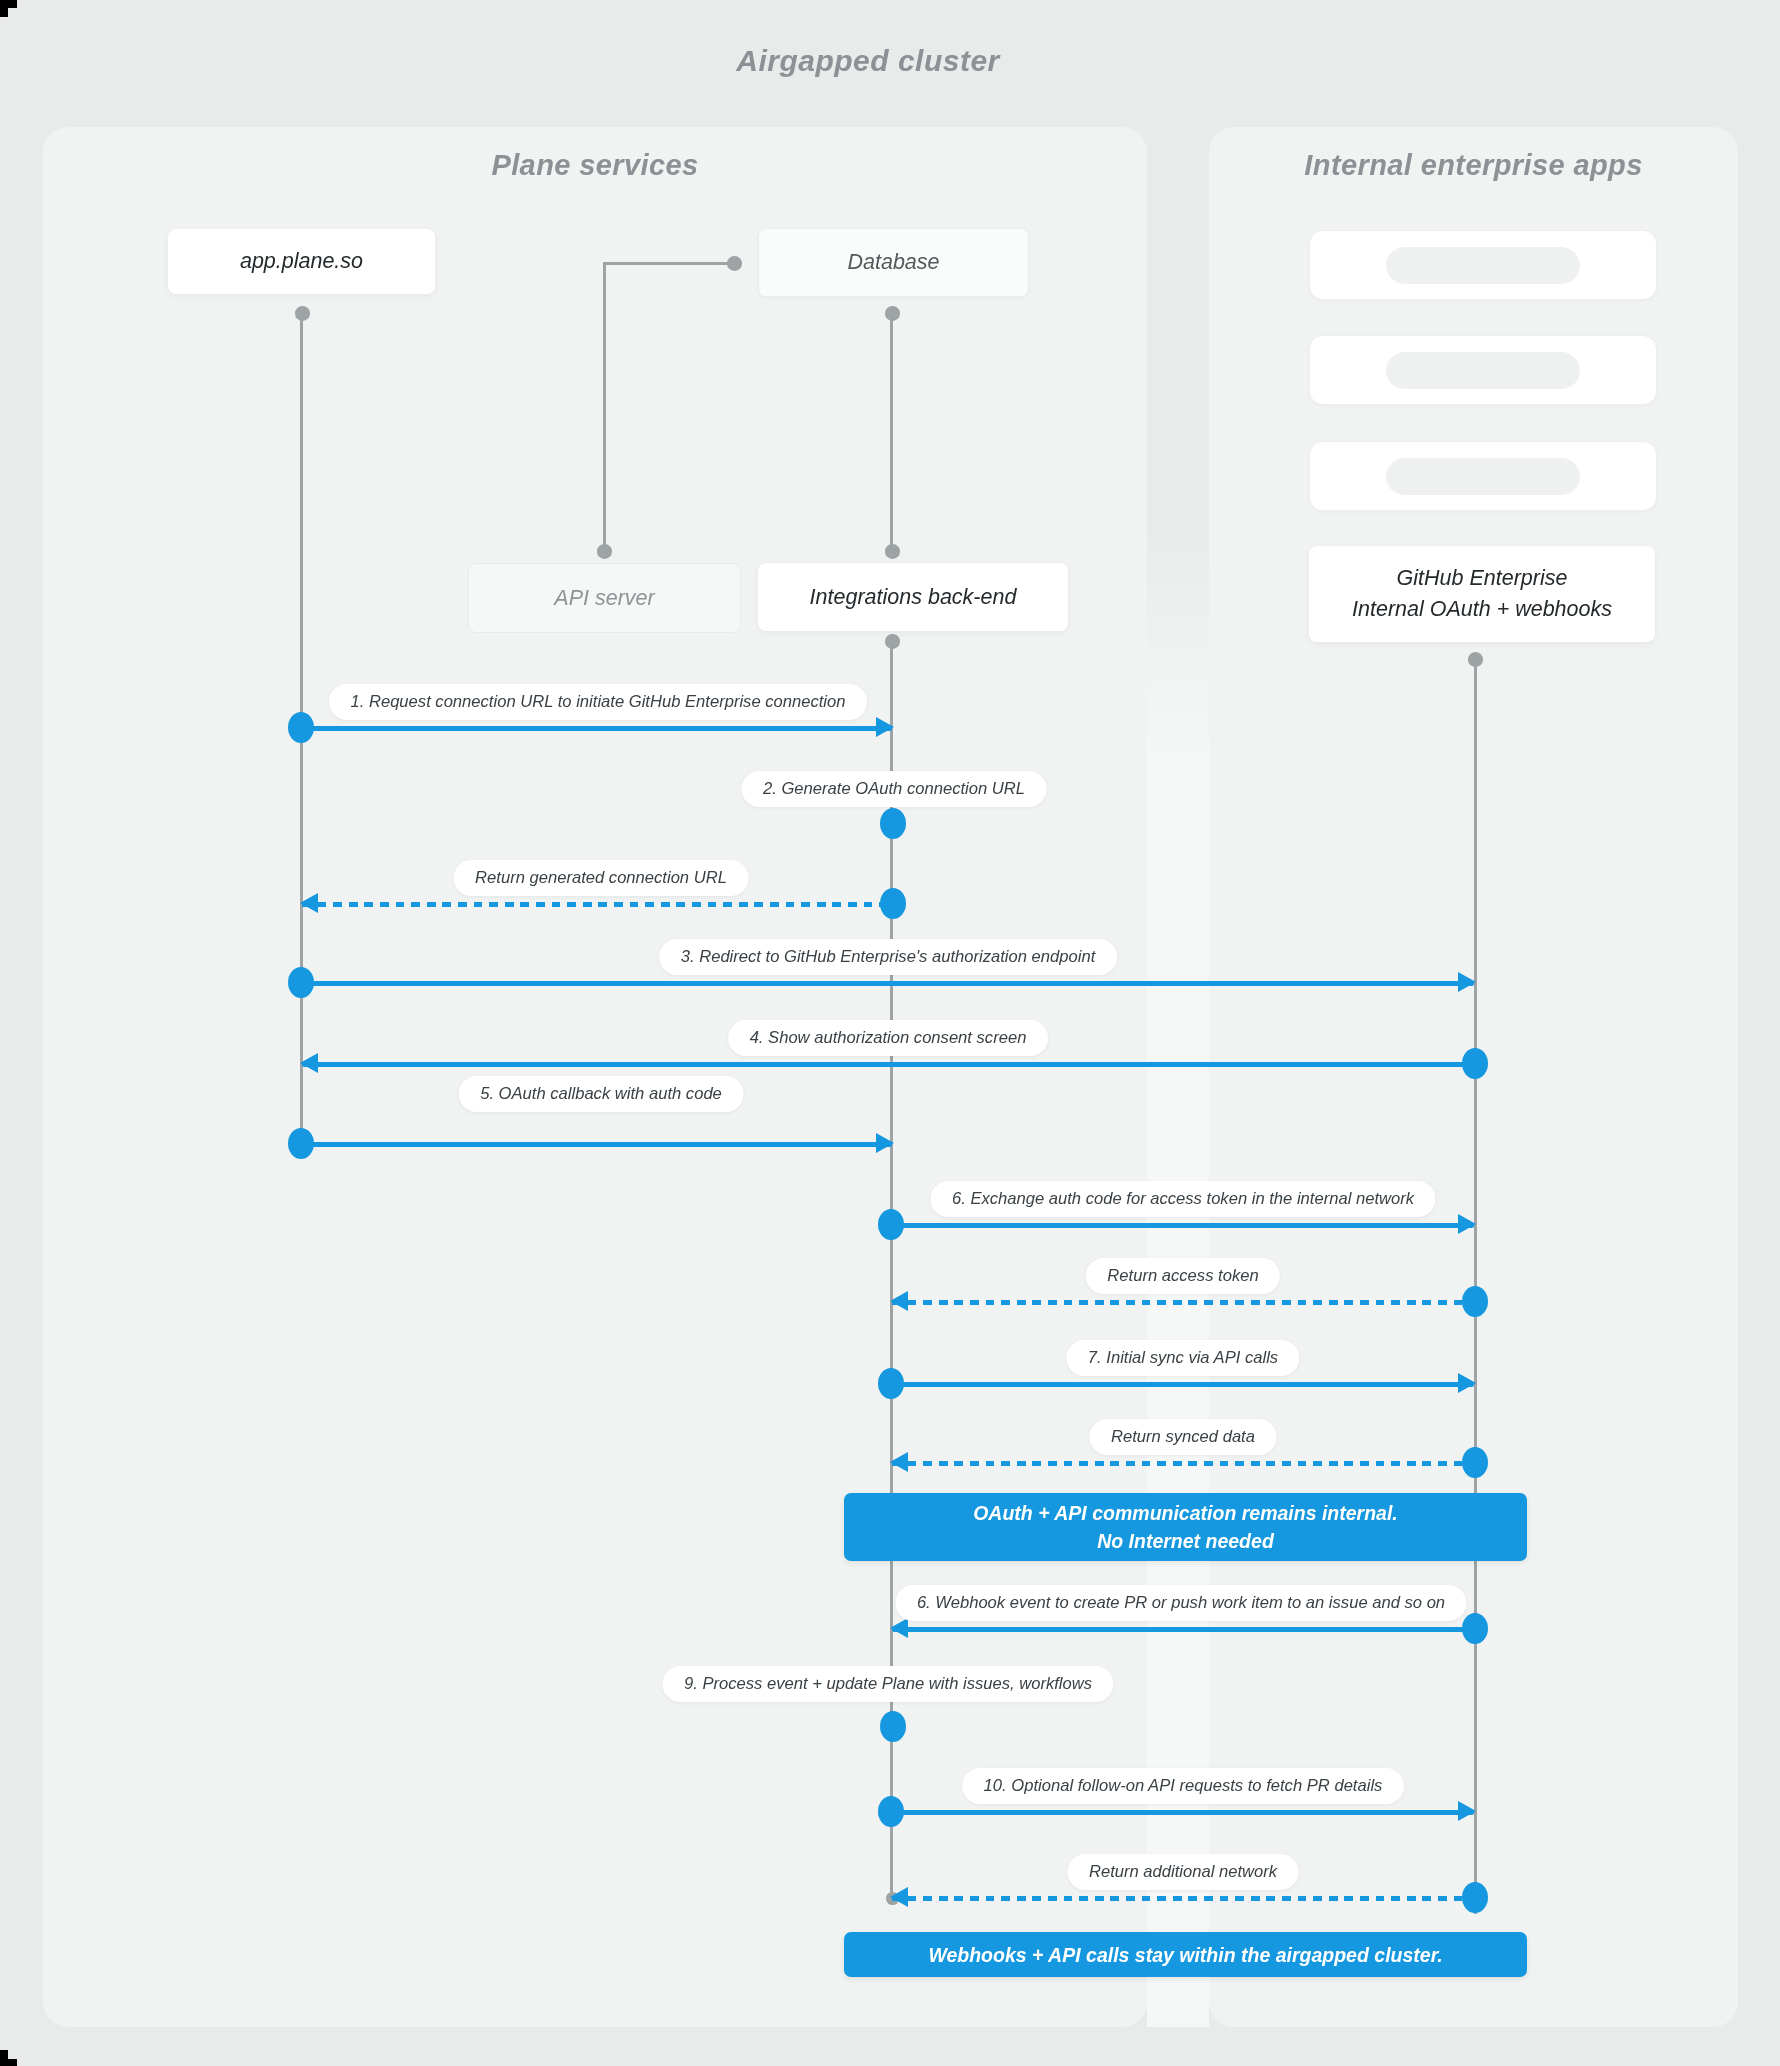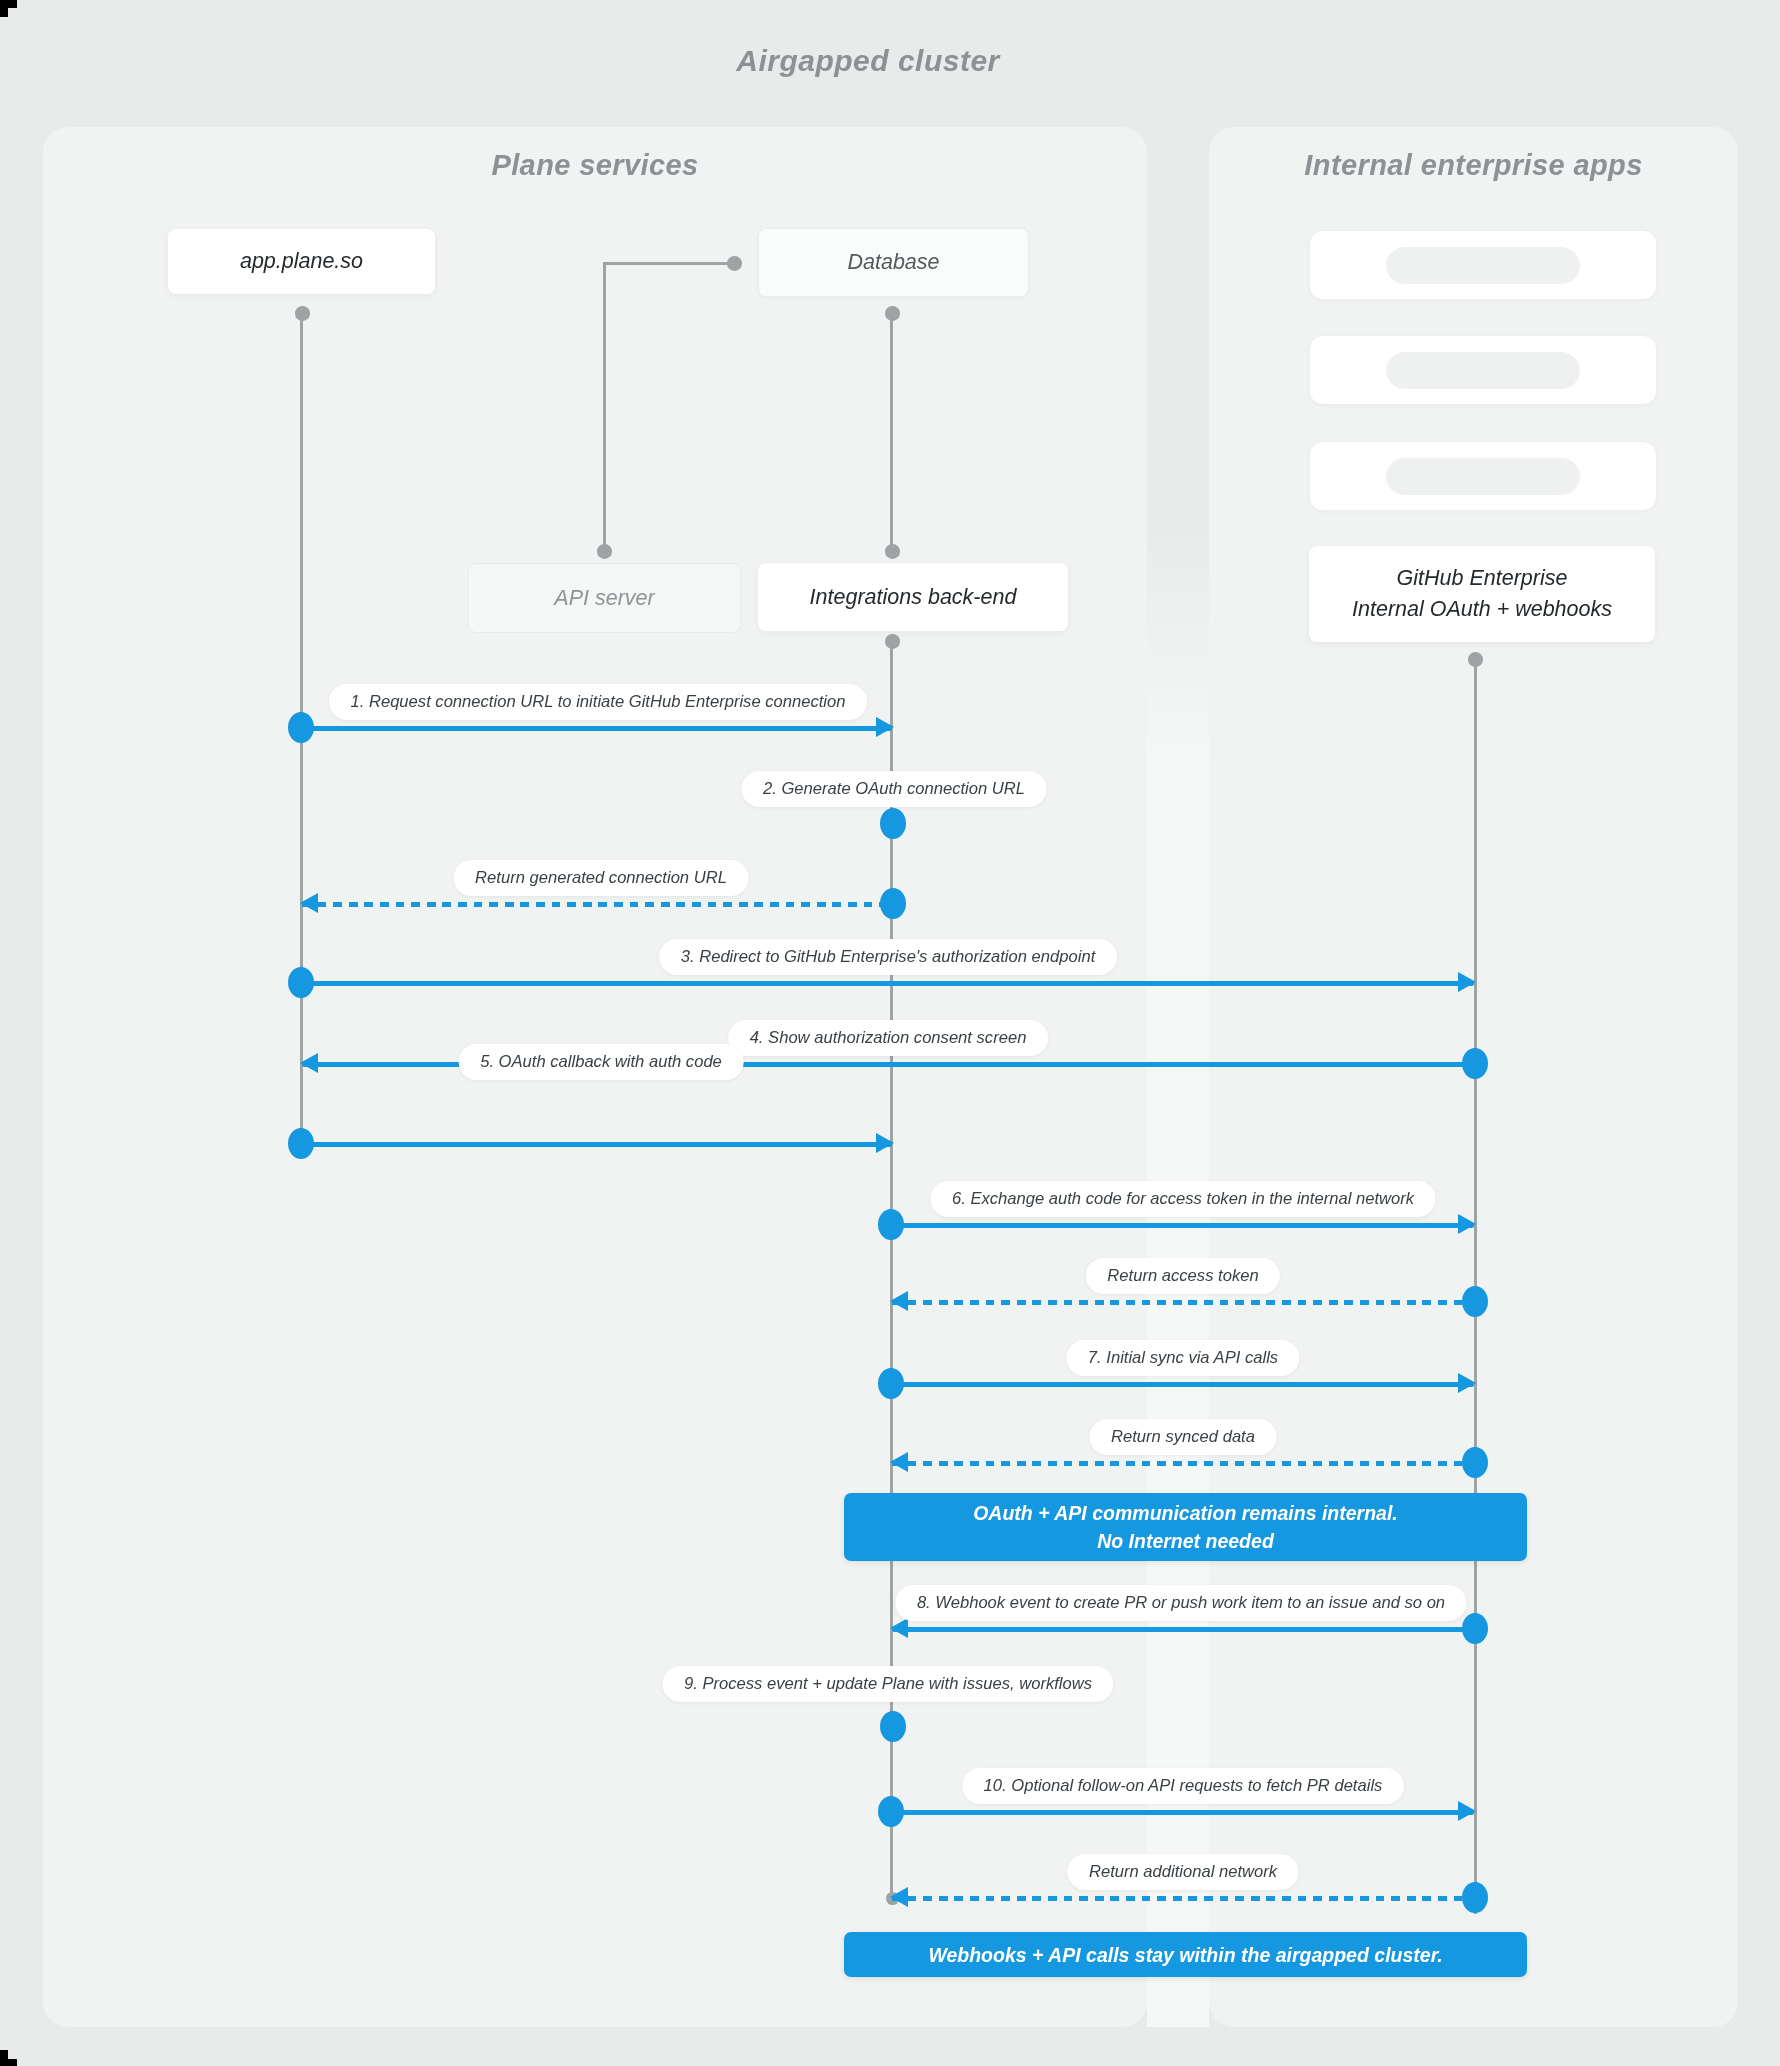--- a/index.html
+++ b/index.html
@@ -180,21 +180,21 @@
       <div class="odot at-left"></div>
   </div>
 
   <div class="bubble" style="left:888px;top:1020px;">4. Show authorization consent screen</div>
   <div class="arrow" style="left:302px;top:1064px;width:1172px;">
     <div class="aline"></div>
       <div class="head l"></div>
       <div class="odot at-right"></div>
   </div>
 
-  <div class="bubble" style="left:601px;top:1044px;text-align:right;">5. OAuth callback with auth code</div>
+  <div class="bubble" style="left:601px;top:1076px;text-align:right;">5. OAuth callback with auth code</div>
   <div class="arrow" style="left:302px;top:1144px;width:590px;">
     <div class="aline"></div>
       <div class="head r"></div>
       <div class="odot at-left"></div>
   </div>
 
   <div class="bubble" style="left:1183px;top:1181px;">6. Exchange auth code for access token in the internal network</div>
   <div class="arrow" style="left:892px;top:1225px;width:582px;">
     <div class="aline"></div>
       <div class="head r"></div>
@@ -220,21 +220,21 @@
     <div class="aline dashed"></div>
       <div class="head l"></div>
       <div class="odot at-right"></div>
   </div>
 
   <div class="note" style="left:844px;top:1493px;width:683px;height:68px;">
     <span>OAuth + API communication remains internal.</span>
     <span>No Internet needed</span>
   </div>
 
-  <div class="bubble" style="left:1181px;top:1585px;">8. Webhook event to create PR  or push work item to an issue  and so on</div>
+  <div class="bubble" style="left:1181px;top:1585px;">6. Webhook event to create PR  or push work item to an issue  and so on</div>
   <div class="arrow" style="left:892px;top:1629px;width:582px;">
     <div class="aline"></div>
       <div class="head l"></div>
       <div class="odot at-right"></div>
   </div>
 
   <div class="bubble" style="left:888px;top:1666px;">9. Process event + update Plane with issues, workflows</div>
   <div class="selfdot" style="left:880px;top:1711px;"></div>
 
   <div class="bubble" style="left:1183px;top:1768px;">10. Optional follow-on API requests to fetch PR details</div>

